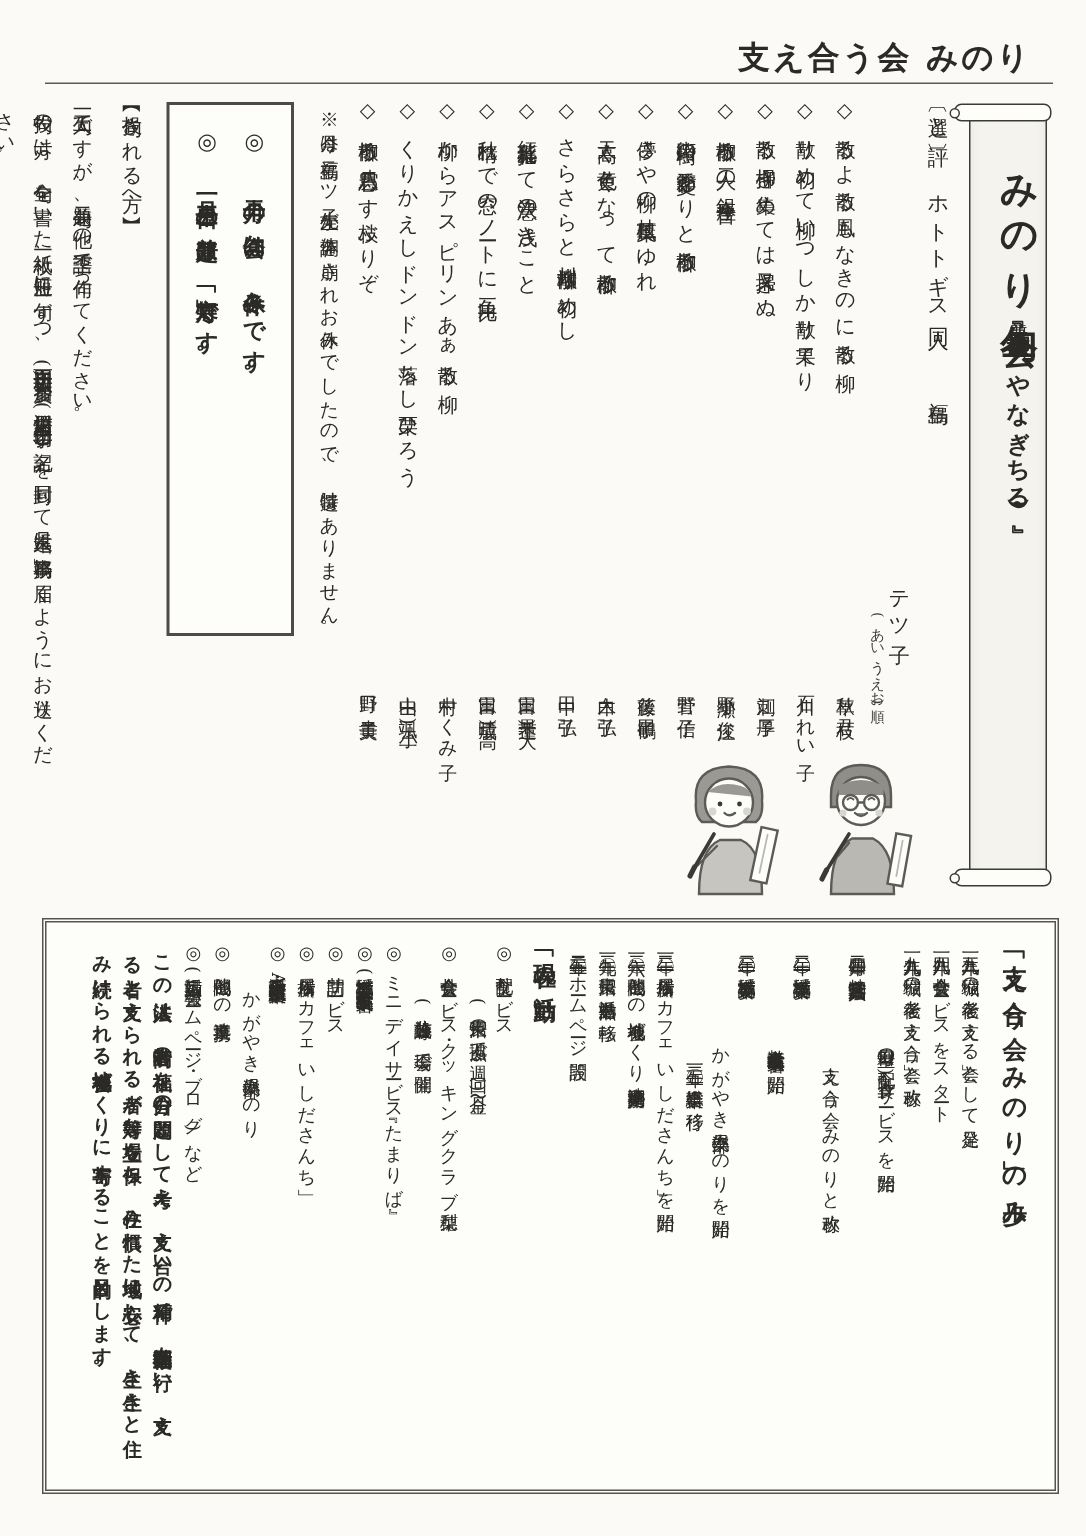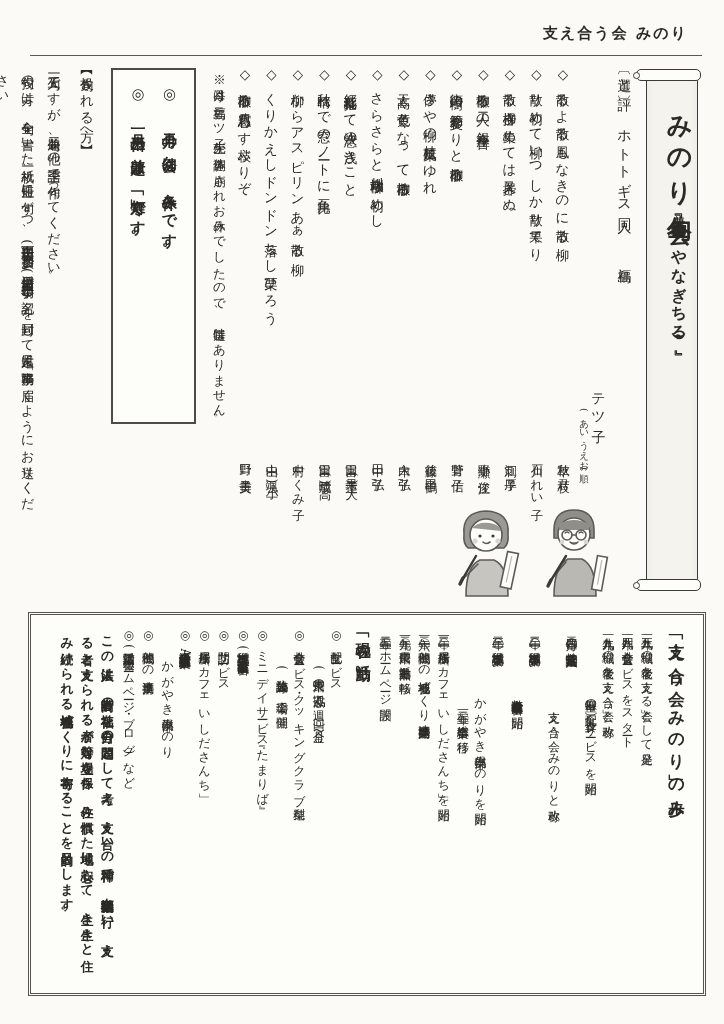--- a/index.html
+++ b/index.html
@@ -3,21 +3,21 @@
 <meta charset="utf-8">
 <style>
   html,body{margin:0;padding:0;background:#e8e6e1;}
   .page{
     position:relative;width:724px;height:1024px;margin:0 auto;
     background:#fbfaf6;overflow:hidden;
     font-family:"DejaVu Serif","Liberation Serif",serif;
     color:#2b2a27;
   }
   
-  .header-label{position:absolute;top:24px;right:36px;font-size:15px;font-weight:600;letter-spacing:2px;}
+  .header-label{position:absolute;top:24px;right:36px;font-size:21px;font-weight:600;letter-spacing:2px;}
   .header-rule{position:absolute;top:55px;left:30px;right:22px;border-top:1.5px solid #5a5955;height:0;}
   
   .kukai{position:absolute;top:66px;left:8px;right:22px;height:545px;writing-mode:vertical-rl;}
   .kukai > div{box-sizing:border-box;}
   
   .banner-wrap{position:relative;height:512px;width:52px;margin:8px 4px 0 12px;}
   .banner-body{height:100%;width:100%;box-sizing:border-box;border:1.6px solid #3a3a37;background:#f4f3ee;
     padding:24px 0 14px 0;padding-right:1px;box-shadow:inset 0 0 8px rgba(0,0,0,.06);}
   .banner-title{font-size:25px;font-weight:bold;letter-spacing:4px;margin-right:11px;}
   .banner-kendai-label{font-size:12.5px;letter-spacing:2px;margin-right:4px;}

